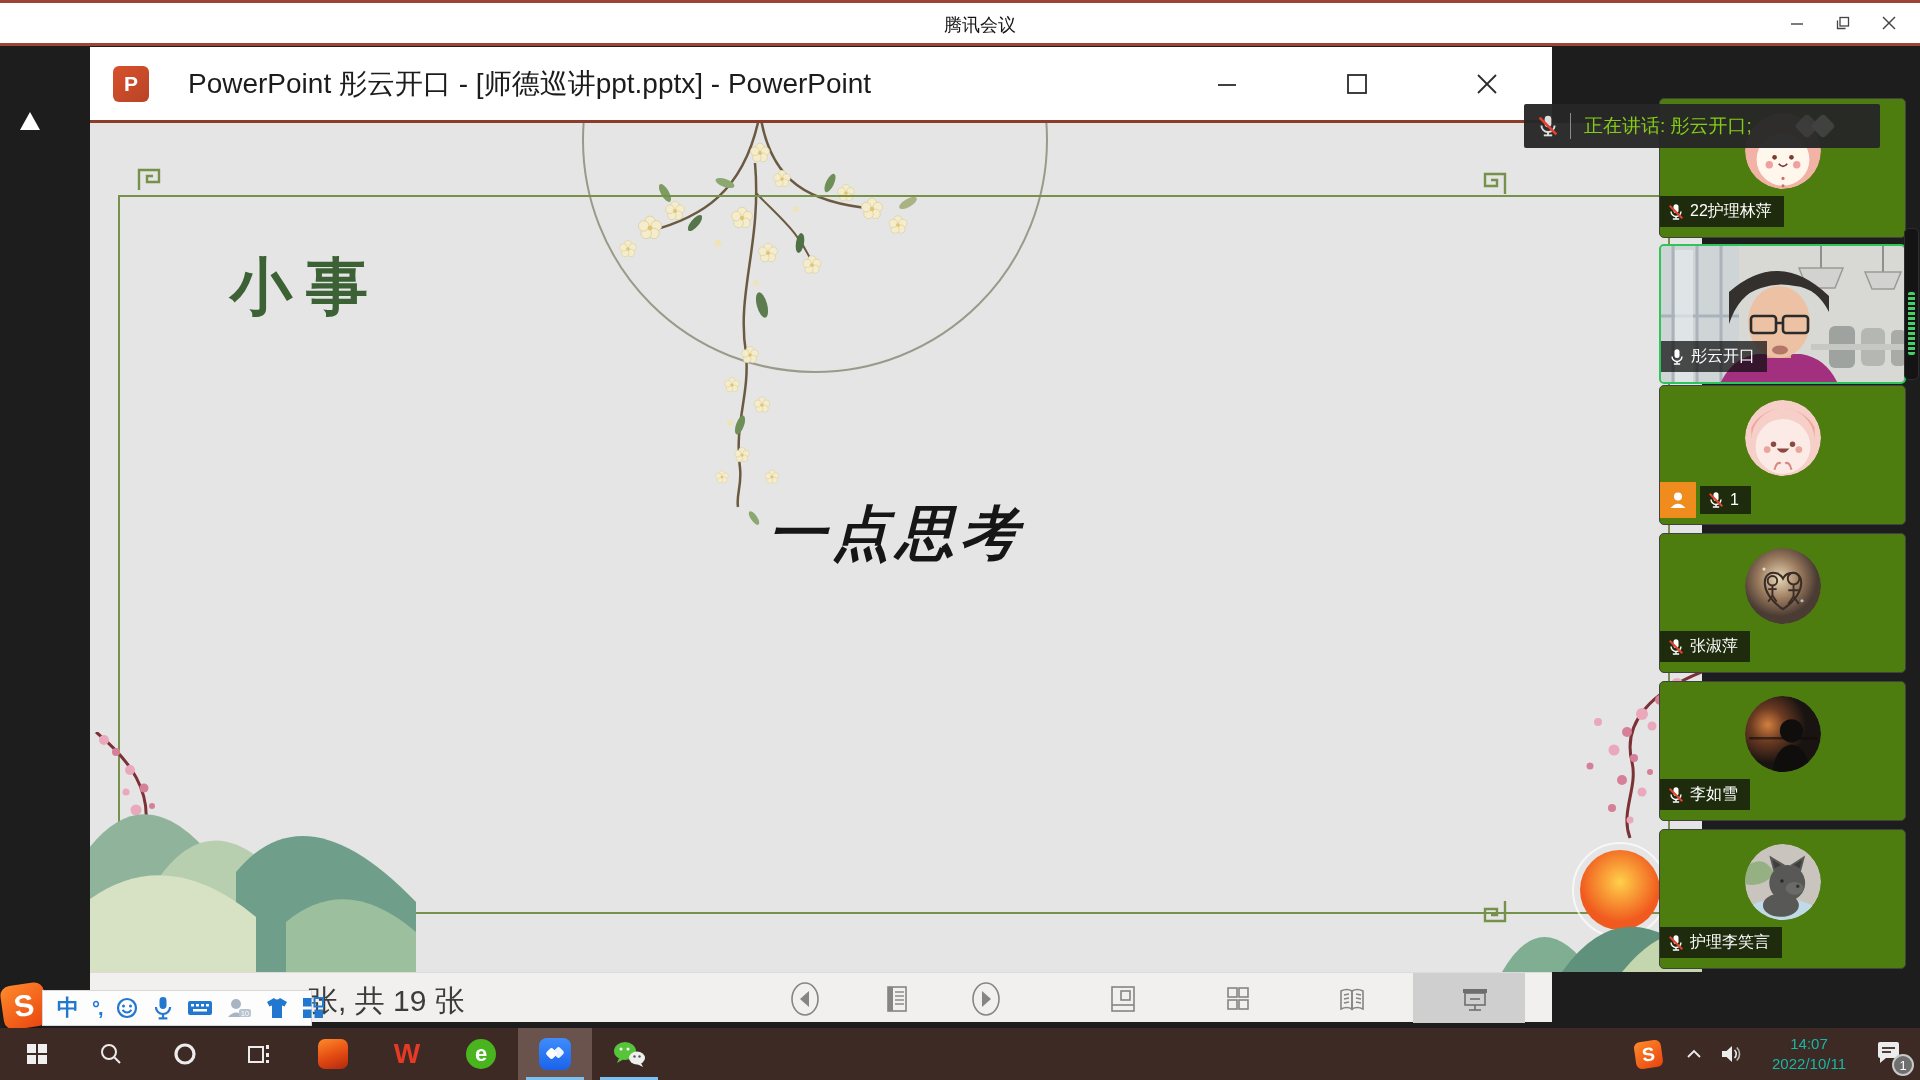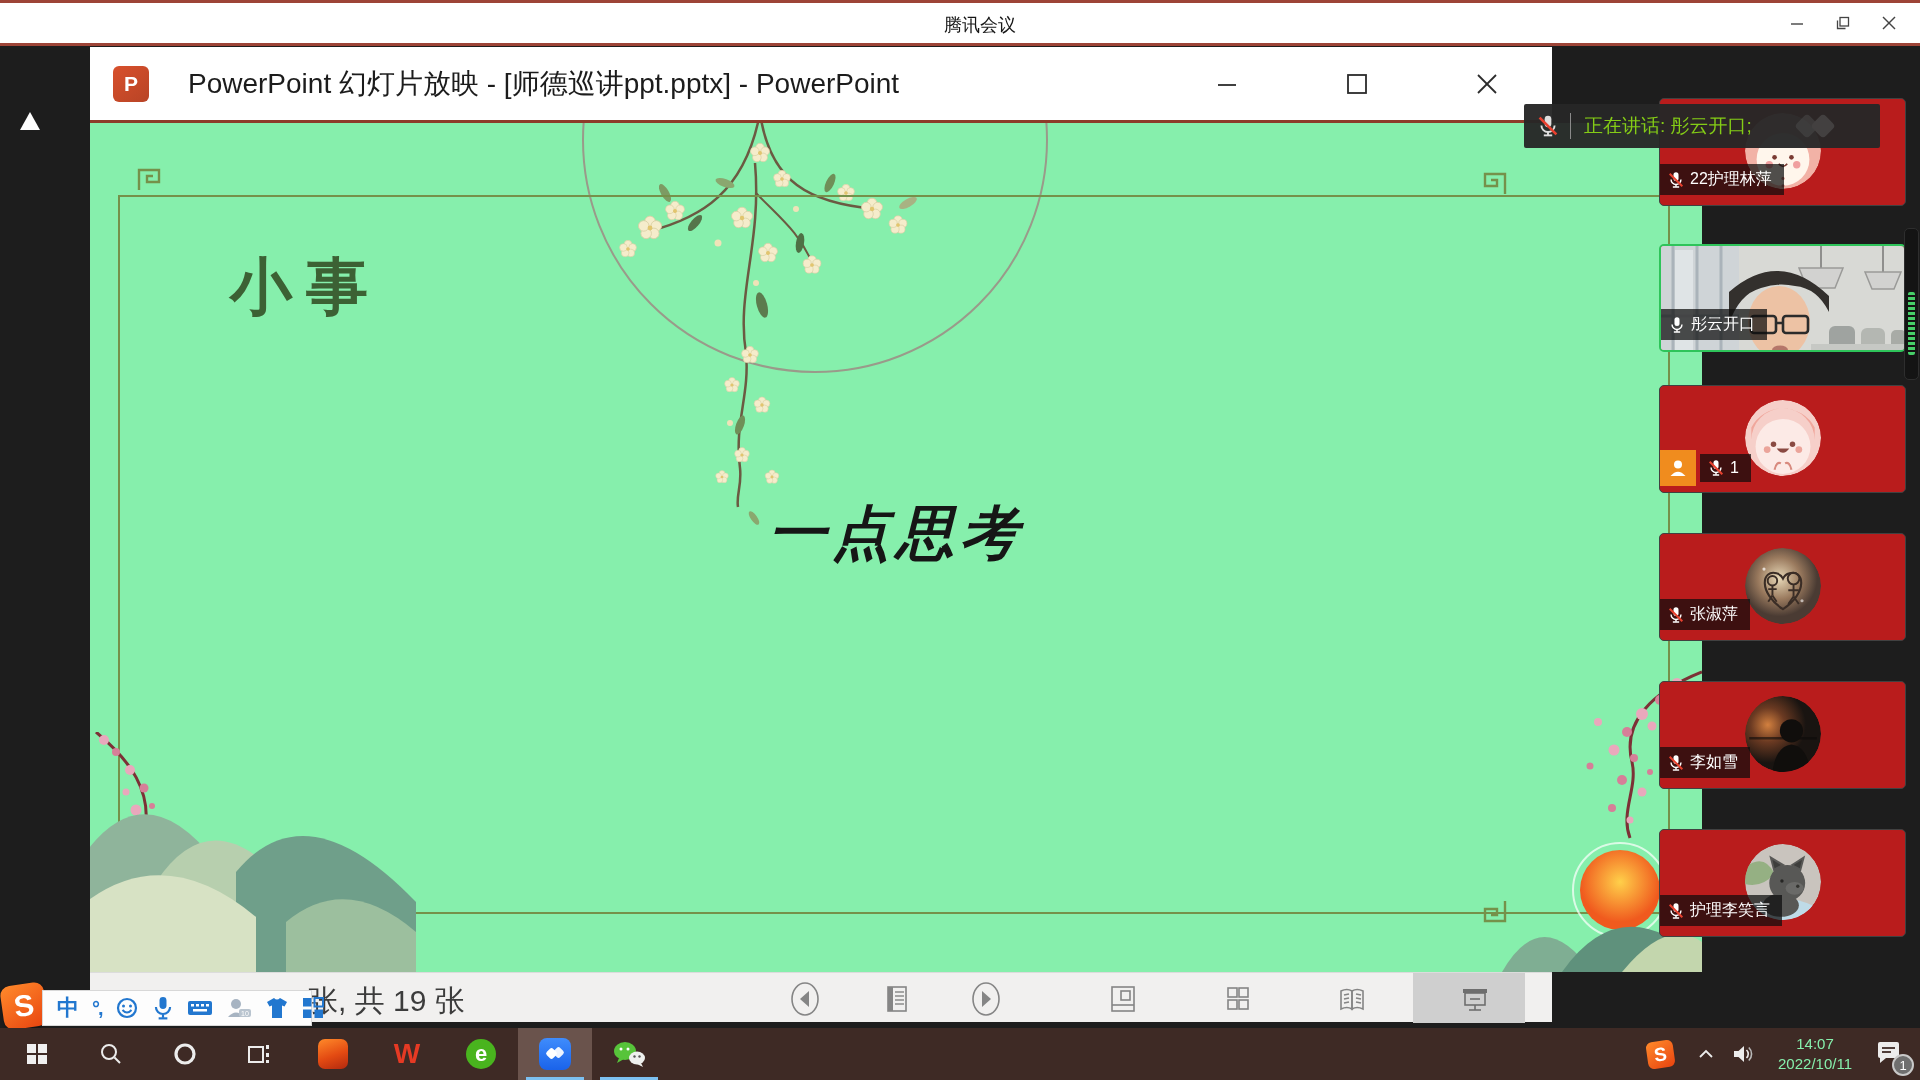--- a/index.html
+++ b/index.html
@@ -20,21 +20,21 @@
   
   .ppt { position:absolute; left:90px; top:47px; width:1462px; height:975px; background:#fff; }
   .ppt-titlebar { position:absolute; left:0; top:0; width:1462px; height:73px; background:#fff; }
   .ppt-logo { position:absolute; left:23px; top:19px; width:36px; height:36px; border-radius:6px; background:linear-gradient(140deg,#d8502c,#b84426); color:#fff; font-weight:bold; font-size:21px; display:flex; align-items:center; justify-content:center; }
   .ppt-title { position:absolute; left:98px; top:18px; font-size:28px; color:#1c1c1c; white-space:nowrap; }
   .ppt-controls { position:absolute; right:30px; top:0; height:73px; display:flex; gap:60px; align-items:center; }
   .ppt-btn { width:70px; height:60px; display:flex; align-items:center; justify-content:center; cursor:pointer; }
   .ppt-redline { position:absolute; left:0; top:73px; width:1462px; height:3px; background:#8d3c2a; }
 
   
-  .slide { position:absolute; left:0; top:76px; width:1612px; height:849px; background:#86efac; overflow:hidden; }
+  .slide { position:absolute; left:0; top:76px; width:1612px; height:849px; background:#e5e5e5; overflow:hidden; }
   .slide-circle { position:absolute; left:492px; top:-216px; width:466px; height:466px; border:2px solid #9a9a8a; border-radius:50%; }
   .slide-frame { position:absolute; left:28px; top:72px; right:32px; bottom:58px; border:2px solid #75914a; }
   .orn { position:absolute; width:26px; height:26px; }
   .slide-topic { position:absolute; left:140px; top:122px; font-size:62px; font-weight:bold; color:#3c6134; letter-spacing:14px; }
   .slide-subtitle { position:absolute; left:0; right:0; top:372px; text-align:center; font-size:58px; font-weight:bold; color:#161616; letter-spacing:6px;font-style:italic; }
   .floral { position:absolute; left:420px; top:0; }
   .mtn-left { position:absolute; left:-4px; bottom:0; }
   .mtn-right { position:absolute; right:0; bottom:0; }
 
   
@@ -50,21 +50,21 @@
   .sg-item { display:flex; align-items:center; justify-content:center; cursor:pointer; }
   .sg-mode { font-size:22px; font-weight:bold; color:#2277cf; }
   .sg-punct { font-size:20px; font-weight:bold; color:#2277cf; letter-spacing:-2px; }
 
   
   .banner { position:absolute; left:1524px; top:104px; width:356px; height:44px; background:rgba(38,38,38,.96); border-radius:2px; display:flex; align-items:center; z-index:40; }
   .banner-sep { width:1px; height:26px; background:#8a8a8a; margin:0 13px 0 10px; }
   .banner-text { font-size:19px; color:#84cc16; }
   .banner-mark { position:absolute; right:28px; top:7px; opacity:.55; }
 
-  .tile { position:absolute; left:1659px; width:247px; height:108px; background:#b91c1c; border:1px solid #414141; border-radius:5px; overflow:hidden; cursor:pointer; }
+  .tile { position:absolute; left:1659px; width:247px; height:140px; background:#4d7c0f; border:1px solid #414141; border-radius:5px; overflow:hidden; cursor:pointer; }
   .tile.active { border:2px solid #2ec45a; }
   .avatar { position:absolute; left:50%; top:14px; transform:translateX(-50%); width:76px; height:76px; border-radius:50%; overflow:hidden; }
   .name-badge { position:absolute; left:0; bottom:10px; background:rgba(12,12,12,.72); color:#fff; font-size:16px; display:flex; align-items:center; gap:5px; padding:5px 12px 5px 7px; }
   .role-badge { position:absolute; left:0; bottom:6px; width:36px; height:36px; background:#f08c1e; display:flex; align-items:center; justify-content:center; }
   .name-badge.shifted { left:40px; }
   .meter { position:absolute; left:1904px; top:228px; width:15px; height:152px; background:#141414; border:1px solid #2e2e2e; border-radius:5px; }
   .meter-bars { position:absolute; left:3px; right:3px; top:42%; height:42%; background:repeating-linear-gradient(to bottom,#46cf68 0 3px,rgba(0,0,0,0) 3px 5px); border-radius:2px; }
 
   
   .taskbar { position:absolute; left:0; top:1028px; width:1920px; height:52px; background:#3e2a25; z-index:70; }
@@ -73,21 +73,21 @@
   .tb-btn.open::after { content:""; position:absolute; left:8px; right:8px; bottom:0; height:3px; background:#7cc0f0; }
   .tb-btn.active-app { background:#6a534c; }
   .wps-w { font-size:28px; font-weight:bold; color:#e63a24; }
   .ie-e { width:30px; height:30px; border-radius:50%; background:#49b41e; color:#fff; font-weight:bold; font-size:22px; display:flex; align-items:center; justify-content:center; }
   .office-o { width:30px; height:30px; border-radius:7px; background:linear-gradient(160deg,#ff8a2a,#e34a12 55%,#b1290f); }
   .tm-logo { width:32px; height:32px; border-radius:8px; background:linear-gradient(180deg,#3f8cfc,#1a63ea); display:flex; align-items:center; justify-content:center; }
 
   .tray { position:absolute; right:0; top:0; height:52px; display:flex; align-items:center; }
   .tray-s { width:27px; height:27px; border-radius:6px; background:linear-gradient(150deg,#ff8a2b,#e8430f); transform:rotate(-8deg); color:#fff; font-weight:bold; font-size:19px; display:flex; align-items:center; justify-content:center; margin-right:14px; }
   .tray-item { display:flex; align-items:center; justify-content:center; cursor:pointer; margin:0 8px; }
-  .clock { color:#86efac; font-size:15px; text-align:center; line-height:1.35; margin:0 14px; cursor:pointer; }
+  .clock { color:#14b8a6; font-size:15px; text-align:center; line-height:1.35; margin:0 20px; cursor:pointer; }
   .notif { position:relative; margin:0 18px 0 8px; cursor:pointer; }
   .notif-badge { position:absolute; right:-12px; bottom:-8px; width:22px; height:22px; border-radius:50%; background:#6f6f6f; border:2px solid #c9c9c9; color:#fff; font-size:13px; display:flex; align-items:center; justify-content:center; }
 </style>
 </head>
 <body>
 
 <div class="screen">
 
   <div class="tm-titlebar">
     <div class="tm-title">腾讯会议</div>
@@ -111,21 +111,21 @@
       </div>
     </div>
   </div>
   <div class="tm-redline"></div>
 
   <div class="ppt">
     <div class="ppt-titlebar">
       <div class="ppt-logo">
           <span>P</span>
         </div>
-      <div class="ppt-title">PowerPoint 幻灯片放映 - [师德巡讲ppt.pptx] - PowerPoint</div>
+      <div class="ppt-title">PowerPoint 彤云开口 - [师德巡讲ppt.pptx] - PowerPoint</div>
       <div class="ppt-controls">
         <div class="ppt-btn">
           <svg width="22" height="22">
               <line x1="2" y1="12" x2="20" y2="12" stroke="#2b2b2b" stroke-width="1.8"></line>
             </svg>
         </div>
         <div class="ppt-btn">
           <svg width="24" height="24">
               <rect x="3" y="3" width="18" height="18" fill="none" stroke="#2b2b2b" stroke-width="1.8"></rect>
             </svg>

